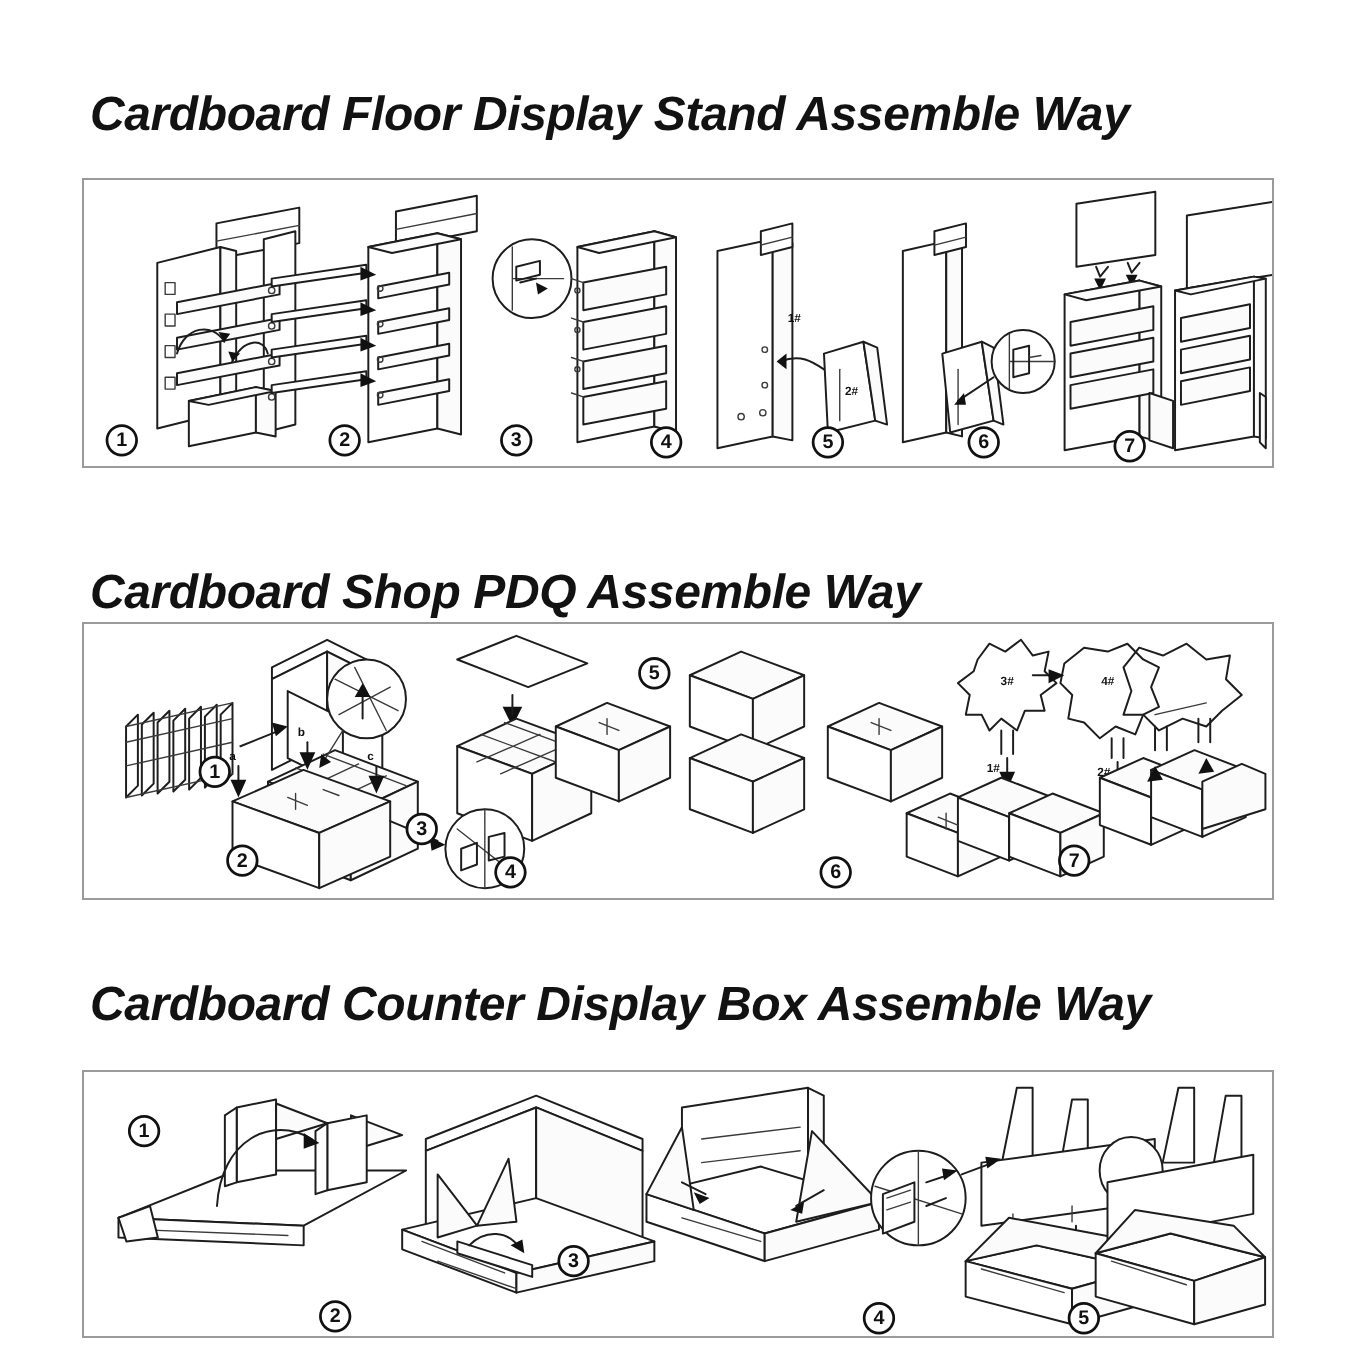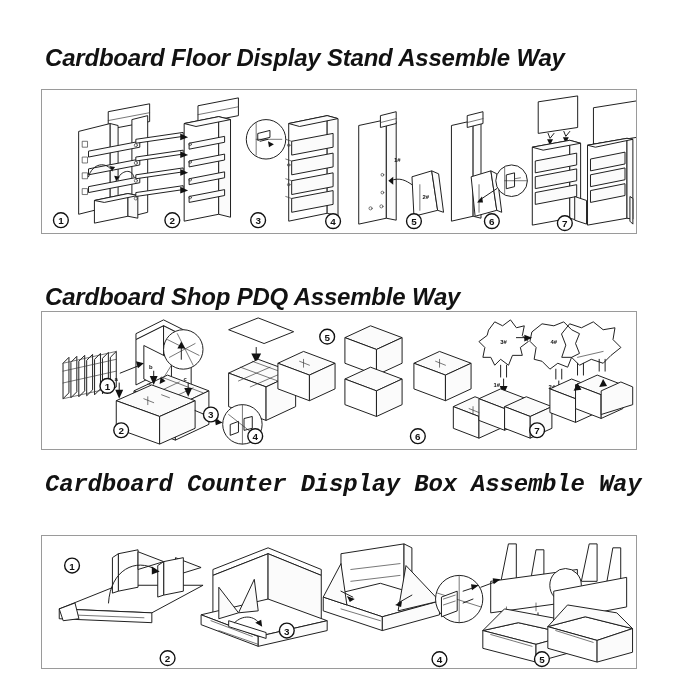--- a/index.html
+++ b/index.html
@@ -495,21 +495,21 @@
             <text class="step-num" x="499" y="120.5">7</text>
           </g>
         </g>
 
       </svg>
     </div>
   </div>
 
   <div class="section">
 
-    <div class="section-title" style="top:471px;font-family:Liberation Mono, monospace;">Cardboard Counter Display Box Assemble Way</div>
+    <div class="section-title" style="top:489px;">Cardboard Counter Display Box Assemble Way</div>
 
     <div class="panel" style="top:535px;height:134px;">
       <svg viewBox="0 0 596 134" xmlns="http://www.w3.org/2000/svg">
 
         <g>
 
           <path class="face" d="M14 74 L74 50 L160 50 L108 78 Z"></path>
           <path class="face" d="M14 74 L108 78 L108 88 L14 84 Z"></path>
           <path class="ln-thin" d="M24 80 L100 83"></path>
           <path class="face" d="M14 74 L30 68 L34 84 L18 86 Z"></path>

